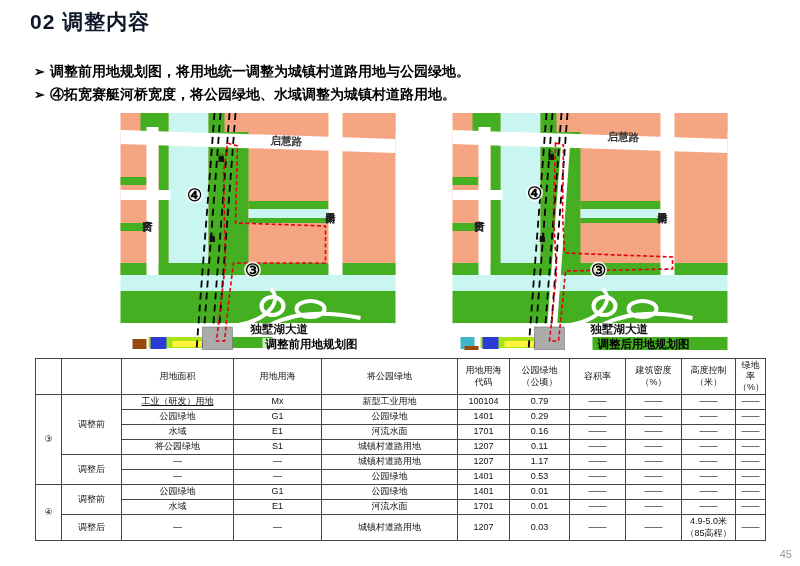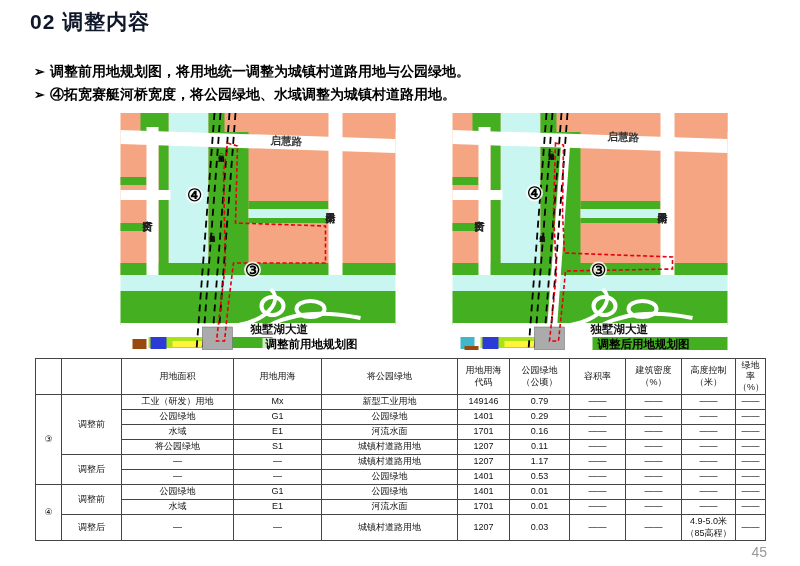--- a/index.html
+++ b/index.html
@@ -19,22 +19,22 @@
   .road-label-b{font-size:11.5px;fill:#111;font-weight:bold;}
   .map-caption{font-size:11.5px;font-weight:bold;fill:#000;}
   .marker-num{font-size:17px;fill:#000;font-weight:bold;}
   table.landuse{position:absolute;left:35px;top:358px;width:730px;border-collapse:collapse;
         font-size:9px;color:#111;table-layout:fixed;}
   table.landuse th,table.landuse td{border:1px solid #444;text-align:center;vertical-align:middle;
         padding:0 2px;font-weight:normal;line-height:1.25;overflow:hidden;}
   table.landuse th{white-space:pre-line;}
   tr.hdr{height:36px;} tr.r{height:15px;} tr.rl{height:26px;}
   .pre{white-space:pre-line;}
-  .ucell{}
-  .page-num{position:absolute;right:33px;bottom:6px;font-size:14px;color:#9a9a9a;}
+  .ucell{text-decoration:underline;}
+  .page-num{position:absolute;right:8px;bottom:6px;font-size:11px;color:#9a9a9a;}
 </style>
 </head>
 <body>
 
 <div class="slide">
 
   <div class="title">02 调整内容</div>
 
   <div class="bullets">
     <div class="bullet-line">
@@ -204,21 +204,21 @@
 （米）</th>
       <th>绿地率
 （%）</th>
     </tr>
     <tr class="r">
       <td rowspan="6">③</td>
       <td rowspan="4">调整前</td>
       <td class="ucell">工业（研发）用地</td>
       <td>Mx</td>
       <td>新型工业用地</td>
-      <td>149146</td>
+      <td>100104</td>
       <td>0.79</td>
       <td>——</td>
       <td>——</td>
       <td>——</td>
       <td>——</td>
     </tr>
     <tr class="r">
       <td>公园绿地</td>
       <td>G1</td>
       <td>公园绿地</td>

